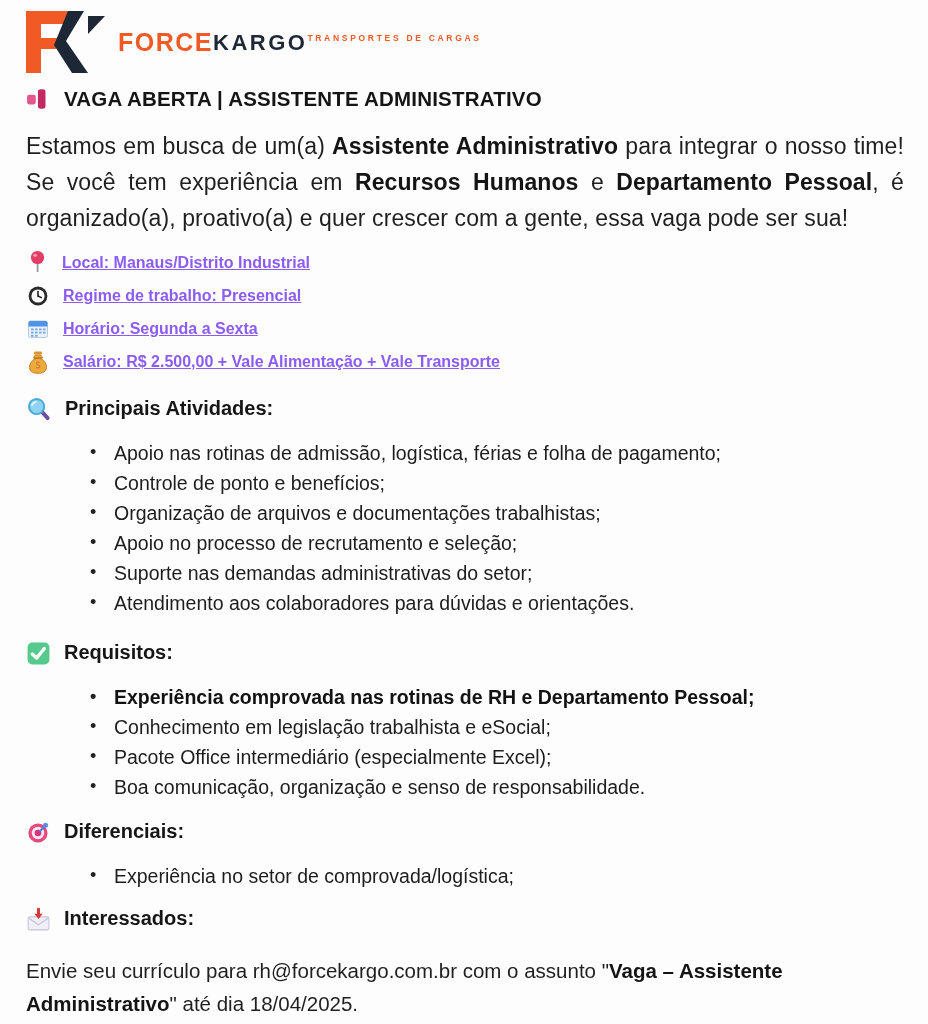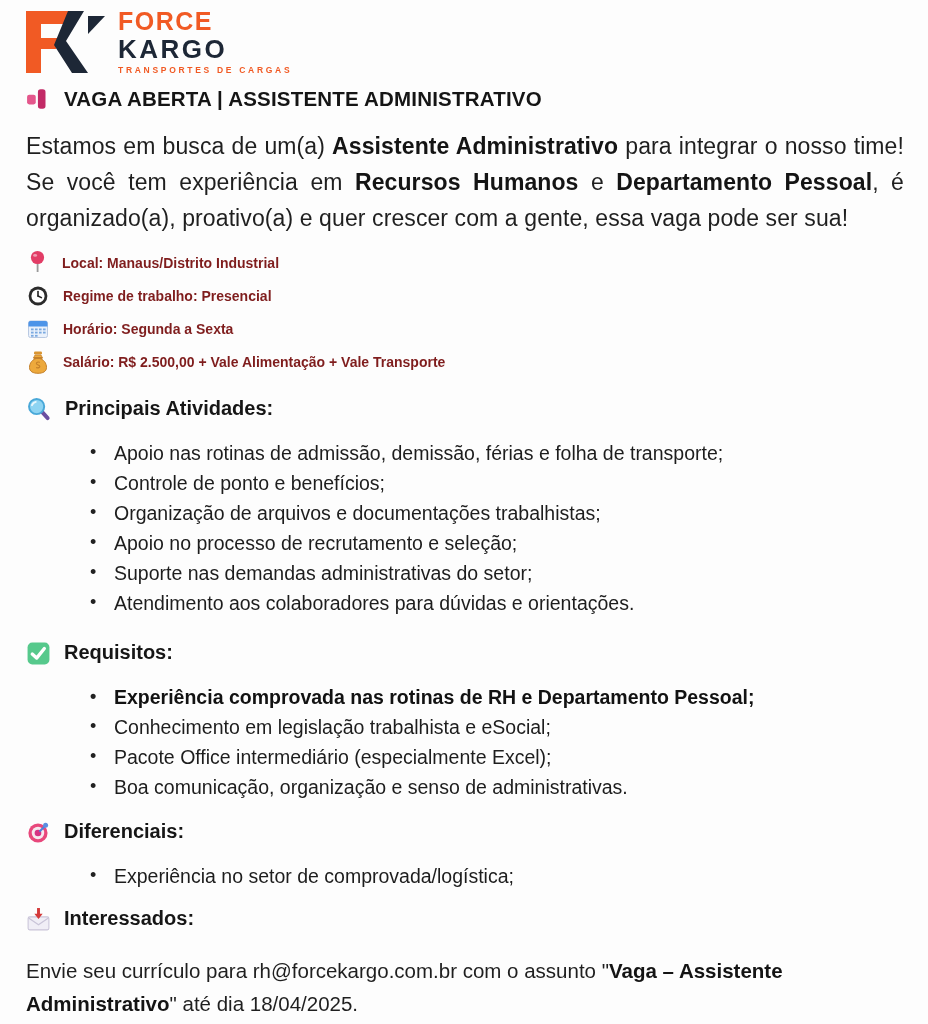--- a/index.html
+++ b/index.html
@@ -8,39 +8,39 @@
     background:#fdfdfd;
     font-family:"Liberation Sans", sans-serif;
     color:#1c1c1c;
     overflow:hidden;
   }
   .page { width:928px; height:1024px; padding:10px 24px 0 26px; background:#fdfdfd; }
 
   
   .logo-row { display:flex; align-items:center; gap:12px; height:64px; }
   .logo-mark svg { display:block; }
-  .logo-text { display:flex; flex-direction:column; justify-content:center; }
+  .logo-text { display:flex; flex-direction:row; justify-content:center; }
   .logo-force { color:#f15a24; font-size:25px; font-weight:800; letter-spacing:1.5px; line-height:1; }
-  .logo-kargo { color:#1d2736; font-size:26px; font-weight:800; letter-spacing:2.5px; line-height:1; margin-top:2px; }
+  .logo-kargo { color:#1d2736; font-size:22px; font-weight:800; letter-spacing:2.5px; line-height:1; margin-top:2px; }
   .logo-tagline { color:#f15a24; font-size:8.5px; font-weight:700; letter-spacing:2.7px; margin-top:3px;text-align:right; }
 
   
   .title-row { display:flex; align-items:center; gap:12px; margin-top:12px; }
   .title-row h1 { font-size:20.5px; font-weight:700; letter-spacing:0.2px; color:#151515; }
 
   
   .intro {
     margin-top:16px; font-size:23px; line-height:36px;
     text-align:justify; color:#1f1f1f; letter-spacing:0.1px;
   }
   .intro b, .closing b { font-weight:700; color:#141414; }
 
   
   .info-list { margin-top:10px; }
-  .info-row { display:flex; align-items:center; gap:13px; height:33px; font-weight:700; font-size:14px; color:#7f1d1d; }
+  .info-row { display:flex; align-items:center; gap:13px; height:33px; font-weight:700; font-size:16px; color:#8b5cf6;text-decoration:underline; }
   .salary-row { }
   .icon { flex:0 0 auto; display:inline-flex; }
 
   
   .section-head { display:flex; align-items:flex-start; gap:13px; font-weight:700; font-size:20px; color:#161616; height:28px; }
   .sec-atividades { margin-top:19px; }
   .sec-requisitos { margin-top:23px; }
   .sec-diferenciais { margin-top:18px; }
   .sec-interessados { margin-top:16px; }
 
@@ -154,21 +154,21 @@
       <span class="icon">
         <svg width="26" height="26" viewBox="0 0 24 24">
           <line x1="15" y1="14" x2="20" y2="19.5" stroke="#6b4fa0" stroke-width="3.6" stroke-linecap="round"></line>
           <circle cx="9.8" cy="8.8" r="7" fill="#8ed4f2" stroke="#49a8d8" stroke-width="1.8"></circle>
           <path d="M5.5,7.5 a5,5 0 0 1 3.5,-3" fill="none" stroke="#ffffff" stroke-width="1.8" stroke-linecap="round" opacity="0.8"></path>
         </svg>
       </span>
       <span>Principais Atividades:</span>
     </div>
     <ul class="bullets">
-        <li>Apoio nas rotinas de admissão, demissão, férias e folha de transporte;</li>
+        <li>Apoio nas rotinas de admissão, logística, férias e folha de pagamento;</li>
         <li>Controle de ponto e benefícios;</li>
         <li>Organização de arquivos e documentações trabalhistas;</li>
         <li>Apoio no processo de recrutamento e seleção;</li>
         <li>Suporte nas demandas administrativas do setor;</li>
         <li>Atendimento aos colaboradores para dúvidas e orientações.</li>
       </ul>
   </div>
 
   <div class="section sec-requisitos">
     <div class="section-head">
@@ -177,21 +177,21 @@
           <rect x="1.5" y="1.5" width="21" height="21" rx="4.5" fill="#56c98c"></rect>
           <polyline points="6,12.5 10.2,16.4 17.6,7.2" fill="none" stroke="#ffffff" stroke-width="3.2" stroke-linecap="round" stroke-linejoin="round"></polyline>
         </svg>
       </span>
       <span>Requisitos:</span>
     </div>
     <ul class="bullets">
         <li class="bold">Experiência comprovada nas rotinas de RH e Departamento Pessoal;</li>
         <li>Conhecimento em legislação trabalhista e eSocial;</li>
         <li>Pacote Office intermediário (especialmente Excel);</li>
-        <li>Boa comunicação, organização e senso de administrativas.</li>
+        <li>Boa comunicação, organização e senso de responsabilidade.</li>
       </ul>
   </div>
 
   <div class="section sec-diferenciais">
     <div class="section-head">
       <span class="icon">
         <svg width="25" height="25" viewBox="0 0 24 24">
           <circle cx="11.5" cy="12.5" r="9.2" fill="#e8487c"></circle>
           <circle cx="11.5" cy="12.5" r="6" fill="#f6e9ef"></circle>
           <circle cx="11.5" cy="12.5" r="3.2" fill="#d63384"></circle>

